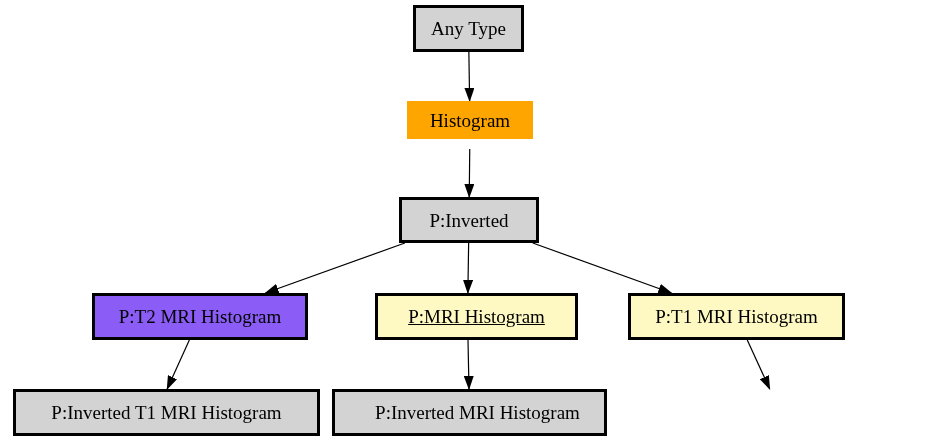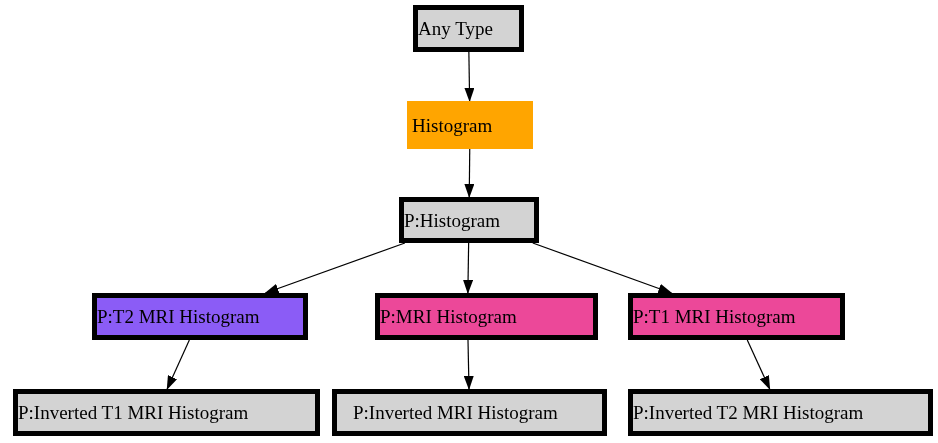--- a/index.html
+++ b/index.html
@@ -14,21 +14,22 @@
   .edge-layer {
     position: absolute;
     left: 0; top: 0;
     width: 938px; height: 443px;
   }
   .node {
     position: absolute;
     box-sizing: border-box;
     display: flex;
     align-items: center;
-    border: 5px solid #c2410c;
+    justify-content: center;
+    border: 3px solid #c2410c;
     font-size: 19px;
     line-height: 1;
     color: #000000;
     white-space: nowrap;
     cursor: default;
   }
 </style>
 </head>
 <body>
 
@@ -48,38 +49,35 @@
         <line x1="532.7564766839379" y1="243" x2="671.3575129533679" y2="293" stroke="#000000" stroke-width="1.2" marker-end="url(#arrowhead)"></line>
         <line x1="189.3515625" y1="340" x2="167.1484375" y2="389" stroke="#000000" stroke-width="1.2" marker-end="url(#arrowhead)"></line>
         <line x1="467.9895833333333" y1="340" x2="469.0104166666667" y2="389" stroke="#000000" stroke-width="1.2" marker-end="url(#arrowhead)"></line>
         <line x1="747.2708333333334" y1="340" x2="769.7291666666666" y2="389" stroke="#000000" stroke-width="1.2" marker-end="url(#arrowhead)"></line>
       </g>
   </svg>
 
   <div class="node" style="left: 413px; top: 5px; width: 111px; height: 47px; background: rgb(211, 211, 211); border-color: rgb(0, 0, 0); color: rgb(0, 0, 0);">
       <span>Any Type</span>
     </div>
-  <div class="node" style="left: 407px; top: 101px; width: 126px; height: 48px; background: rgb(255, 165, 0); border-color: rgb(255, 165, 0); color: rgb(0, 0, 0);">
+  <div class="node" style="left: 407px; top: 101px; width: 126px; height: 38px; background: rgb(255, 165, 0); border-color: rgb(255, 165, 0); color: rgb(0, 0, 0);">
       <span>Histogram</span>
     </div>
   <div class="node" style="left: 399px; top: 197px; width: 140px; height: 46px; background: rgb(211, 211, 211); border-color: rgb(0, 0, 0); color: rgb(0, 0, 0);">
-      <span>P:Histogram</span>
+      <span>P:Inverted</span>
     </div>
   <div class="node" style="left: 92px; top: 293px; width: 216px; height: 47px; background: #8b5cf6; border-color: rgb(0, 0, 0); color: rgb(0, 0, 0);">
       <span>P:T2 MRI Histogram</span>
     </div>
-  <div class="node" style="left: 375px; top: 293px; width: 223px; height: 47px; background: #ec4899; border-color: rgb(0, 0, 0); color: rgb(0, 0, 0);">
+  <div class="node" style="left: 375px; top: 293px; width: 203px; height: 47px; background: #fef9c3; border-color: rgb(0, 0, 0); color: rgb(0, 0, 0); text-decoration: underline;">
       <span>P:MRI Histogram</span>
     </div>
-  <div class="node" style="left: 628px; top: 293px; width: 217px; height: 47px; background: #ec4899; border-color: rgb(0, 0, 0); color: rgb(0, 0, 0);">
+  <div class="node" style="left: 628px; top: 293px; width: 217px; height: 47px; background: #fef9c3; border-color: rgb(0, 0, 0); color: rgb(0, 0, 0);">
       <span>P:T1 MRI Histogram</span>
     </div>
   <div class="node" style="left: 13px; top: 389px; width: 307px; height: 47px; background: rgb(211, 211, 211); border-color: rgb(0, 0, 0); color: rgb(0, 0, 0);">
       <span>P:Inverted T1 MRI Histogram</span>
     </div>
   <div class="node" style="left: 332px; top: 389px; width: 275px; height: 47px; background: rgb(211, 211, 211); border-color: rgb(0, 0, 0); color: rgb(0, 0, 0); padding-left: 16px;">
       <span>P:Inverted MRI Histogram</span>
     </div>
-  <div class="node" style="left: 628px; top: 389px; width: 305px; height: 47px; background: rgb(211, 211, 211); border-color: rgb(0, 0, 0); color: rgb(0, 0, 0);">
-      <span>P:Inverted T2 MRI Histogram</span>
-    </div>
 
 </div>
 
 </body></html>

